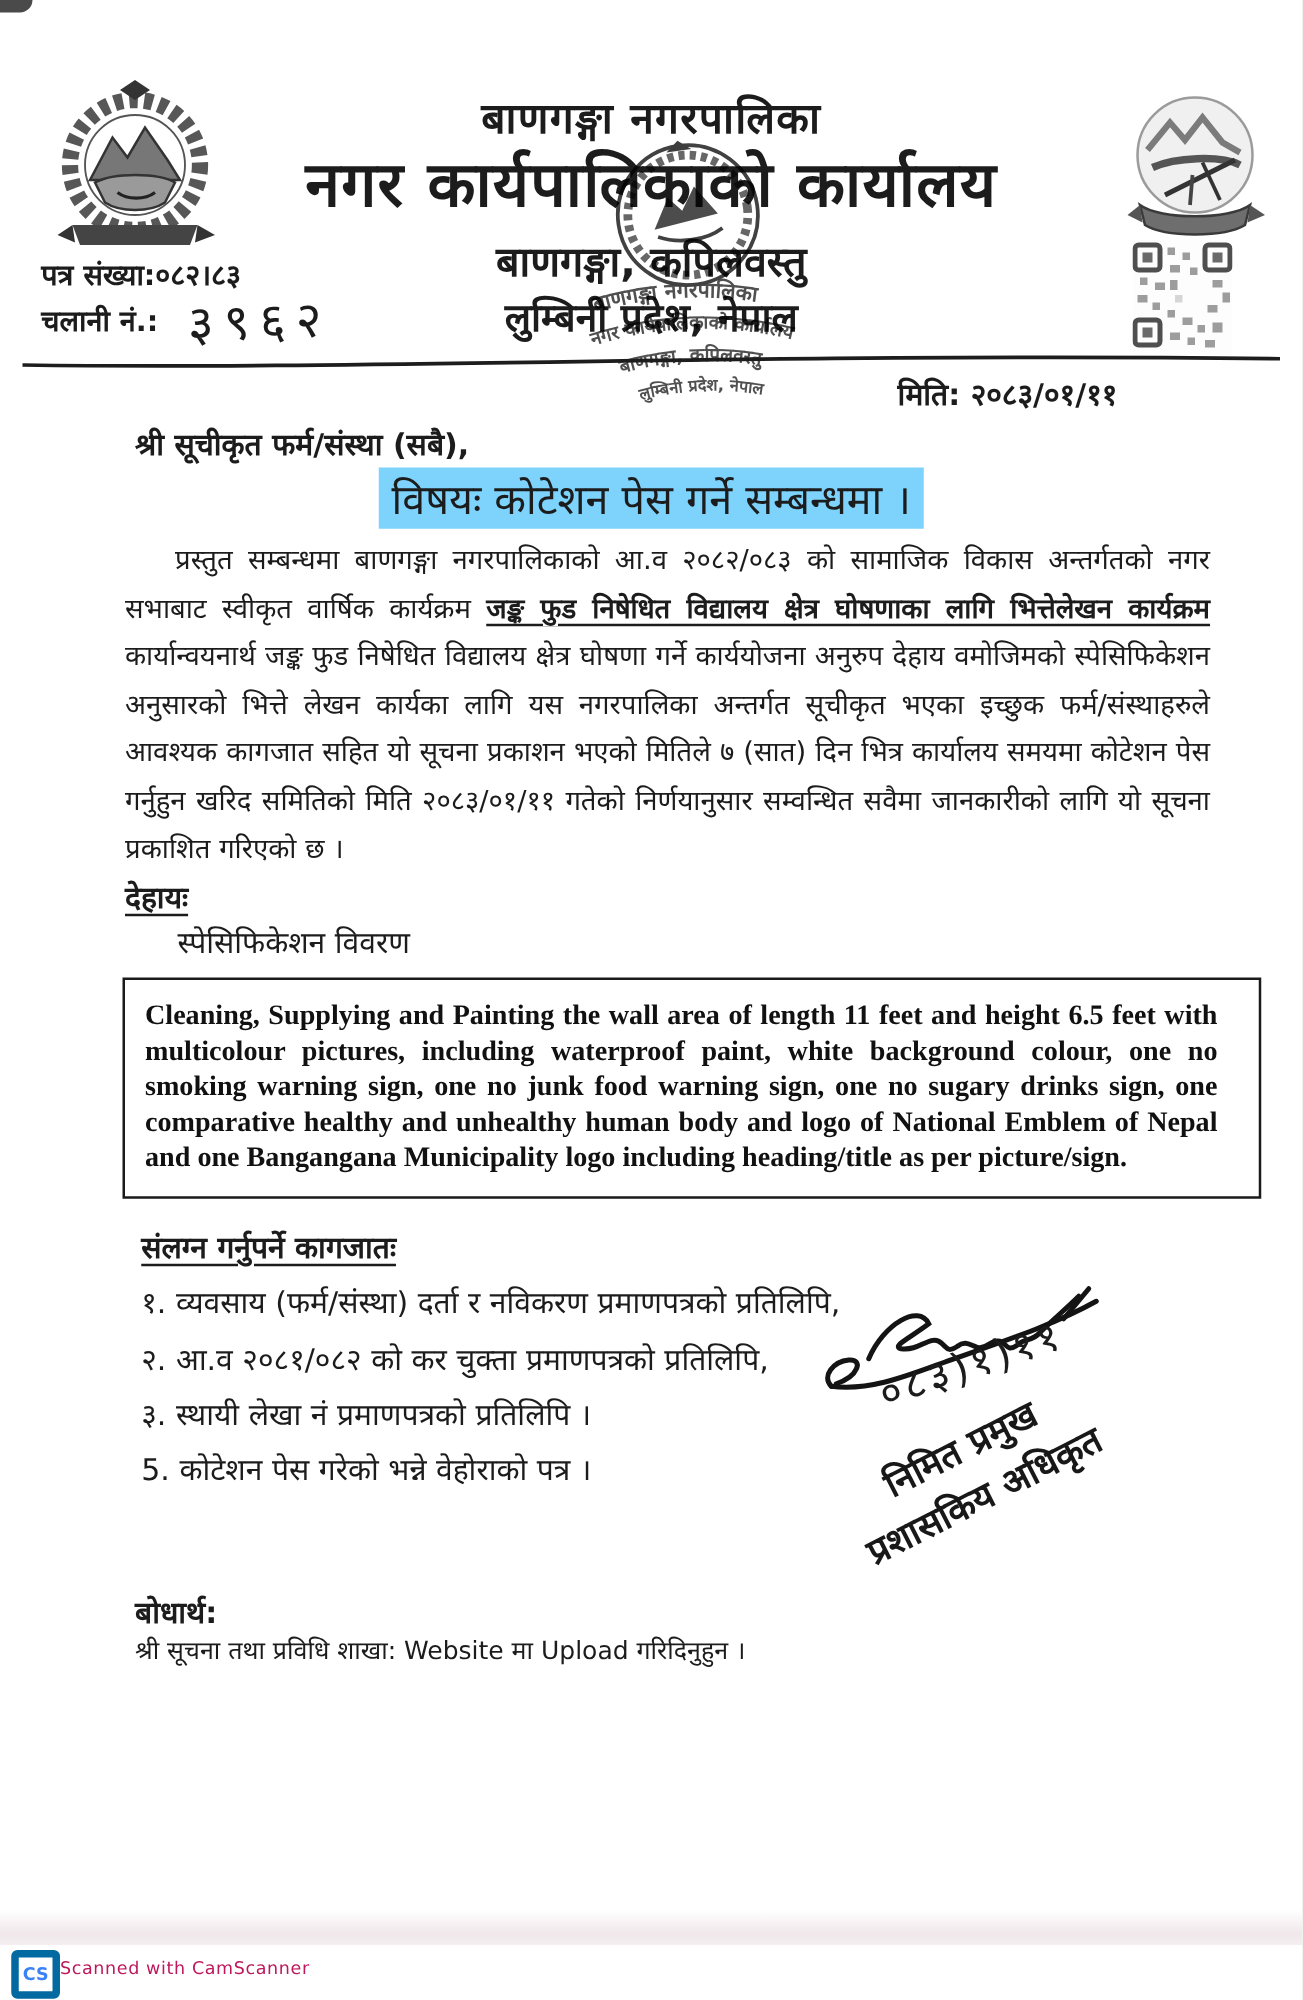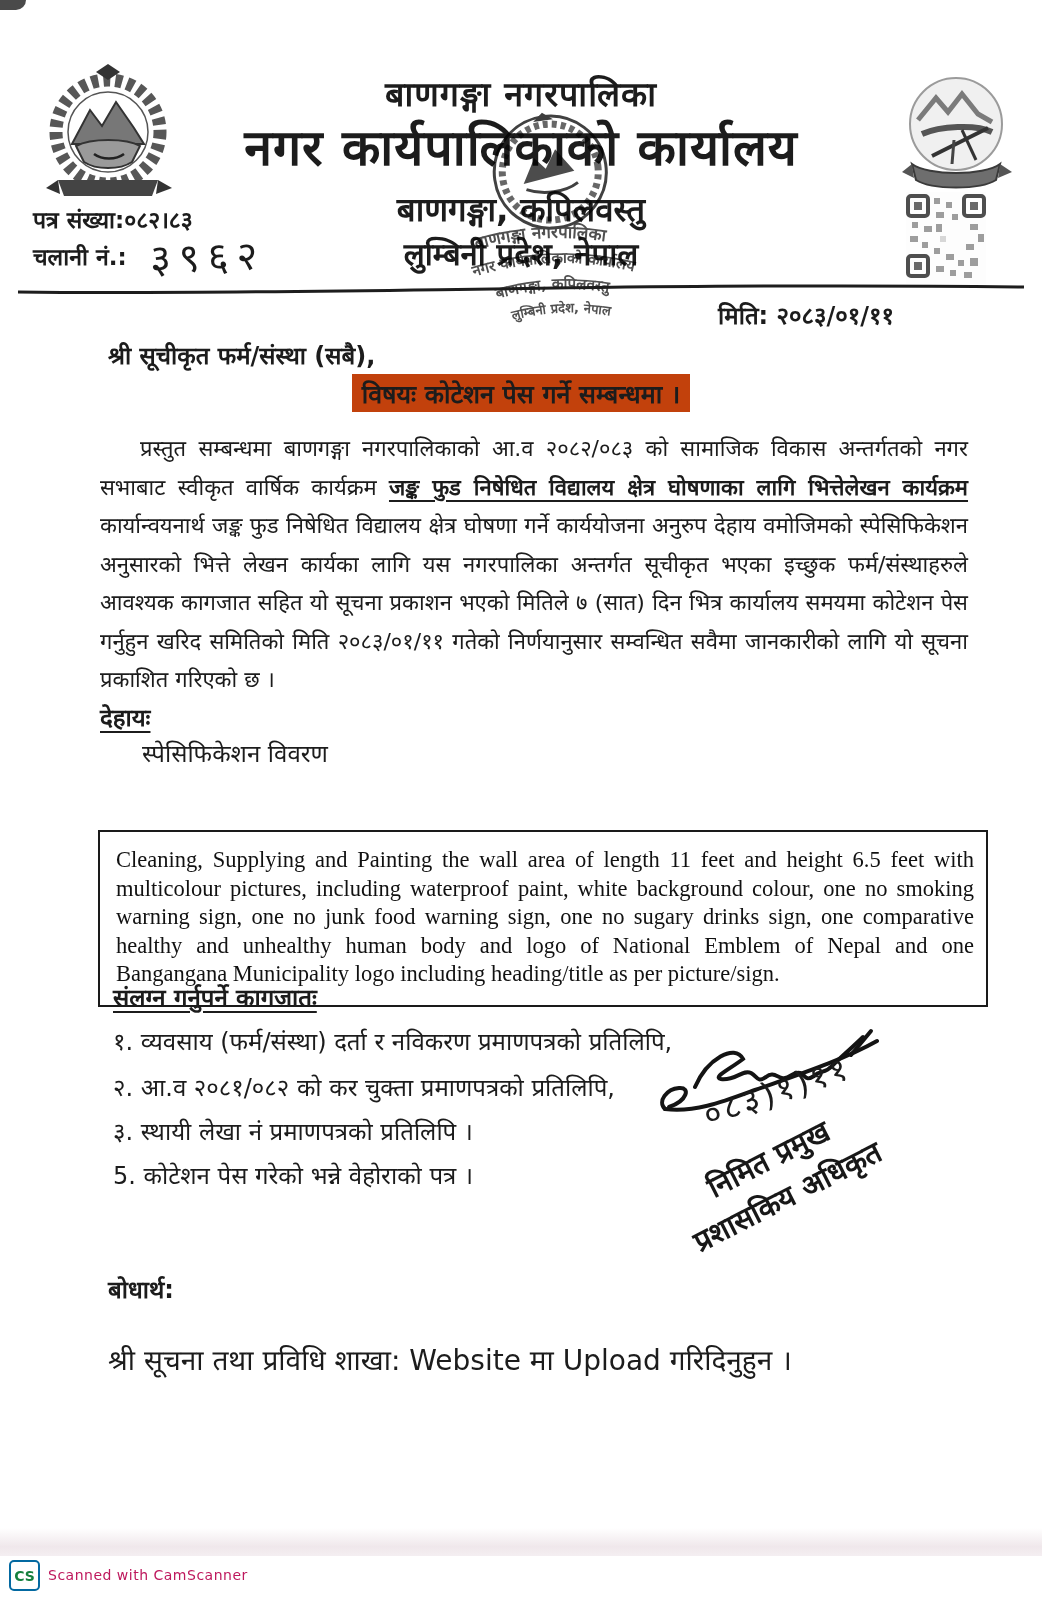--- a/index.html
+++ b/index.html
@@ -24,37 +24,37 @@
   .chalani-hand{left:150px;top:228px;font-size:40px;font-weight:500;letter-spacing:8px;transform:rotate(-2deg);font-family:"DejaVu Sans",sans-serif;}
   .divider{left:0px;top:278px;width:1042px;height:22px;}
   .stamp-wrap{left:428px;top:92px;width:280px;height:255px;opacity:.88;mix-blend-mode:multiply;}
   .logo-left{left:36px;top:62px;width:148px;height:150px;}
   .emblem-right{left:892px;top:68px;width:128px;height:128px;}
   .qr{left:906px;top:192px;width:80px;height:92px;}
   
   .date-line{left:600px;top:298px;width:412px;text-align:center;font-size:24px;font-weight:bold;}
   .addressee{left:108px;top:338px;font-size:24px;font-weight:bold;}
   .subject-row{left:0;top:374px;width:1042px;text-align:center;}
-  .subject{display:inline-block;background:#c2410c;padding:2px 10px;font-size:25px;font-weight:bold;}
+  .subject{display:inline-block;background:#7dd3fc;padding:2px 10px;font-size:33px;font-weight:normal;}
   .body-par{left:100px;top:430px;width:868px;font-size:22px;line-height:38.5px;text-align:justify;text-indent:40px;font-weight:500;}
   .u{text-decoration:underline;text-decoration-thickness:2px;text-underline-offset:5px;font-weight:bold;}
   .dehaya{left:100px;top:700px;font-size:24px;font-weight:bold;text-decoration:underline;text-underline-offset:5px;}
   .speclabel{left:100px;top:736px;font-size:24px;font-weight:500;margin-left:42px;}
-  .specbox{left:98px;top:782px;width:858px;border:2.5px solid #1a1a1a;padding:14px 12px 16px 16px;
-    font-family:"Liberation Serif","DejaVu Serif",serif;font-weight:normal;font-size:22.5px;line-height:28.5px;text-align:justify;color:#111;margin-top:48px;}
+  .specbox{left:98px;top:782px;width:858px;border:2.5px solid #1a1a1a;padding:14px 33px 16px 16px;
+    font-family:"Liberation Serif","DejaVu Serif",serif;font-weight:bold;font-size:22.5px;line-height:28.5px;text-align:justify;color:#111;}
   .attach-head{left:113px;top:980px;font-size:24px;font-weight:bold;text-decoration:underline;text-underline-offset:5px;}
   .attach-item{left:113px;font-size:24px;font-weight:500;}
   .sig-svg{left:655px;top:1015px;width:235px;height:115px;}
   .sig-date{left:700px;top:1068px;font-size:33px;font-weight:500;letter-spacing:3px;transform:rotate(-19deg);}
   .sig-title{left:628px;top:1136px;width:300px;text-align:center;transform:rotate(-27deg);font-size:29px;font-weight:bold;line-height:42px;color:#181818;}
   .cc-label{left:108px;top:1272px;font-size:24px;font-weight:bold;}
-  .cc-line{left:108px;top:1340px;font-size:28px;font-weight:500;text-align:right;}
-  
-  .cs-icon{left:9px;top:1560px;width:27px;height:27px;border:2px solid #0369a1;border-radius:5px;
-    color:#15803d;font-size:14px;font-weight:bold;display:flex;align-items:center;justify-content:center;background:#fff;}
+  .cc-line{left:108px;top:1306px;font-size:20px;font-weight:500;text-align:right;}
+  
+  .cs-icon{left:9px;top:1560px;width:27px;height:27px;border:6px solid #0369a1;border-radius:5px;
+    color:#3b82f6;font-size:14px;font-weight:bold;display:flex;align-items:center;justify-content:center;background:#fff;}
   .cs-text{left:48px;top:1567px;font-size:14px;color:#be185d;letter-spacing:.5px;}
   svg{display:block;}
 </style>
 </head>
 <body>
 
 <div class="page">
 
   <div class="abs corner-mark"></div>
 

